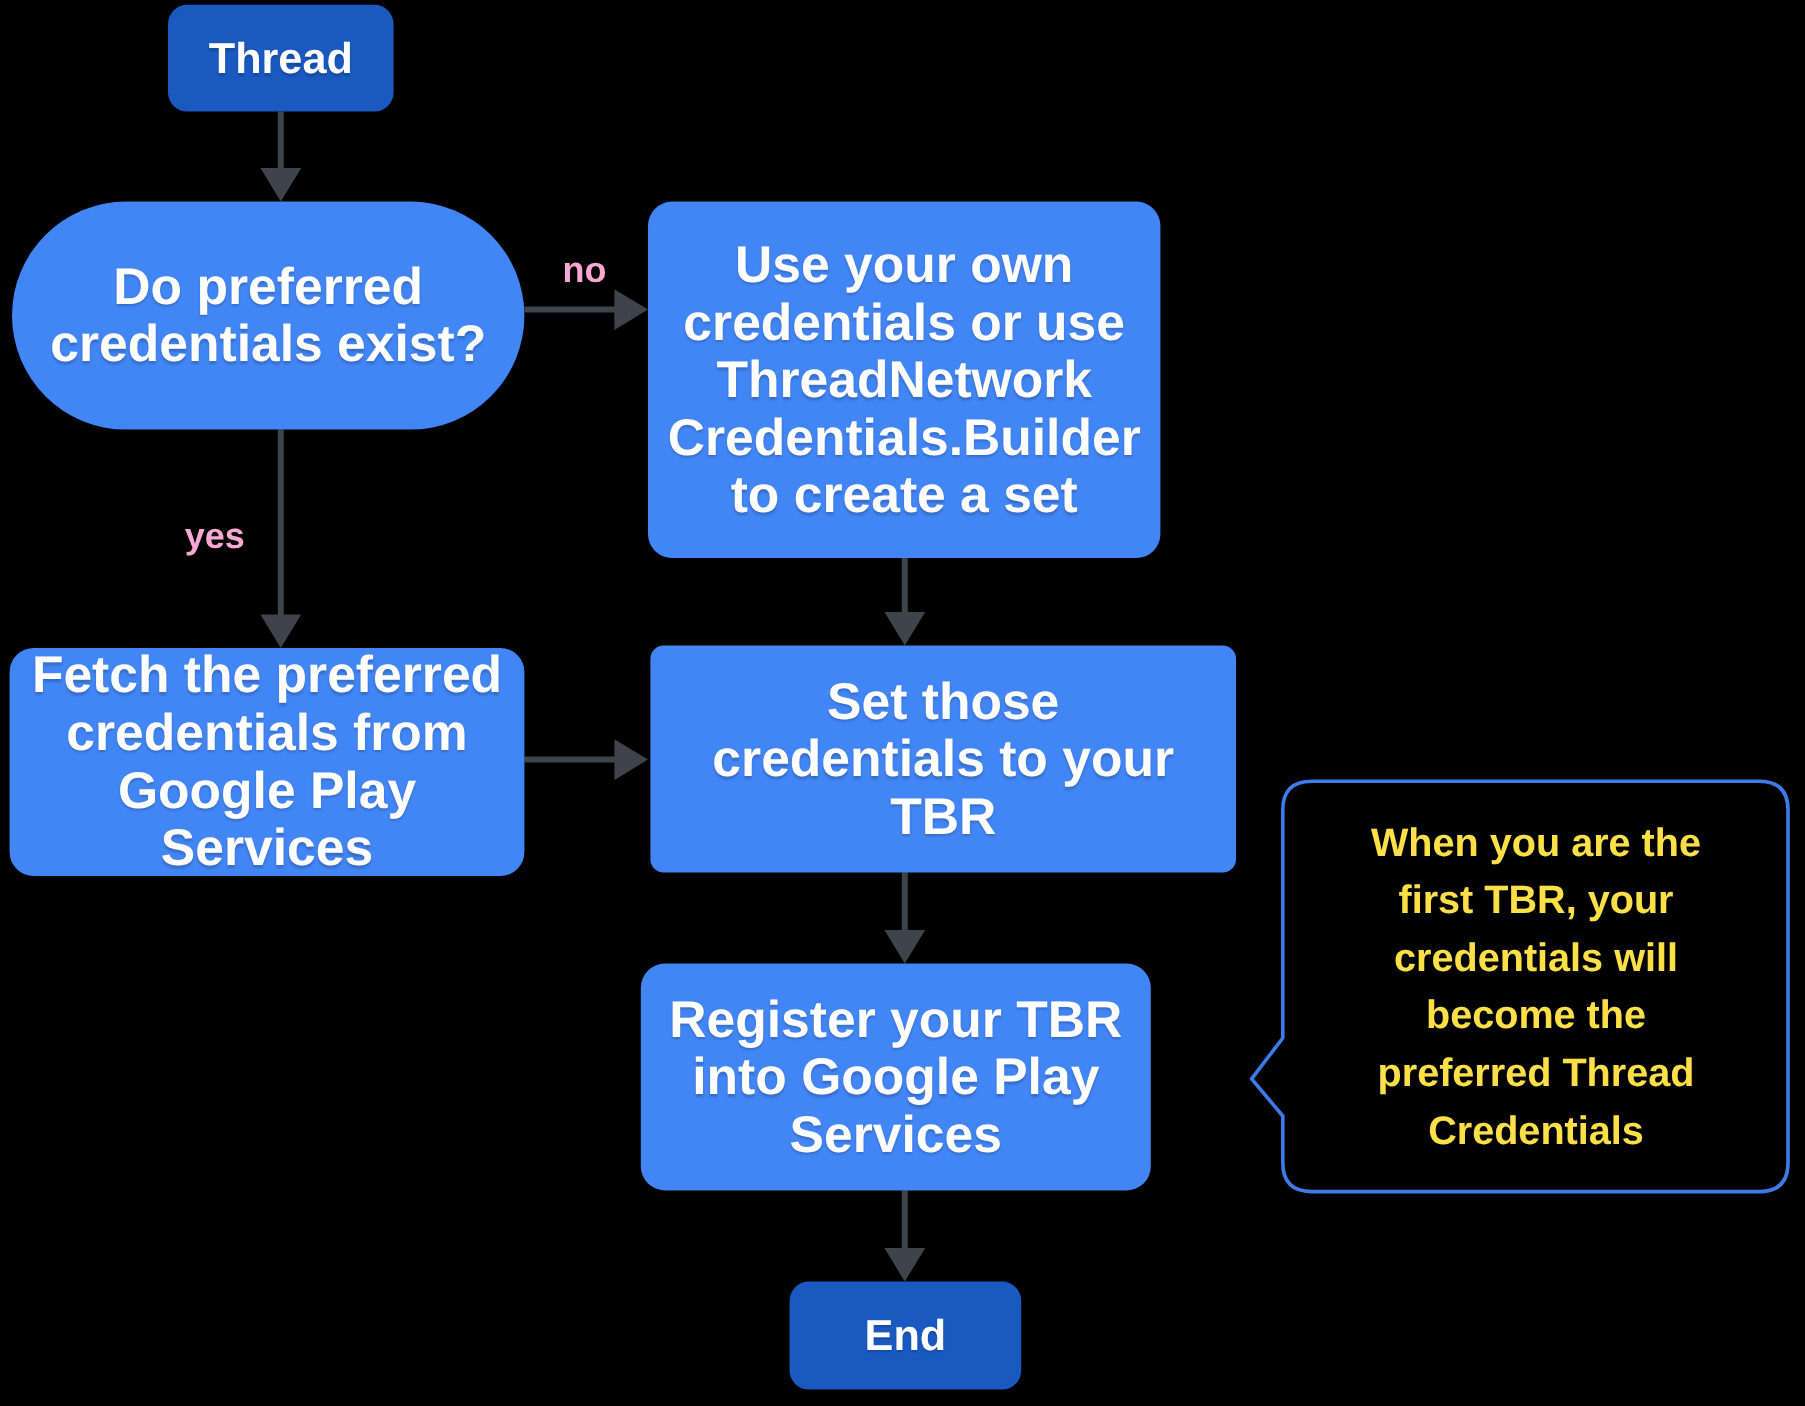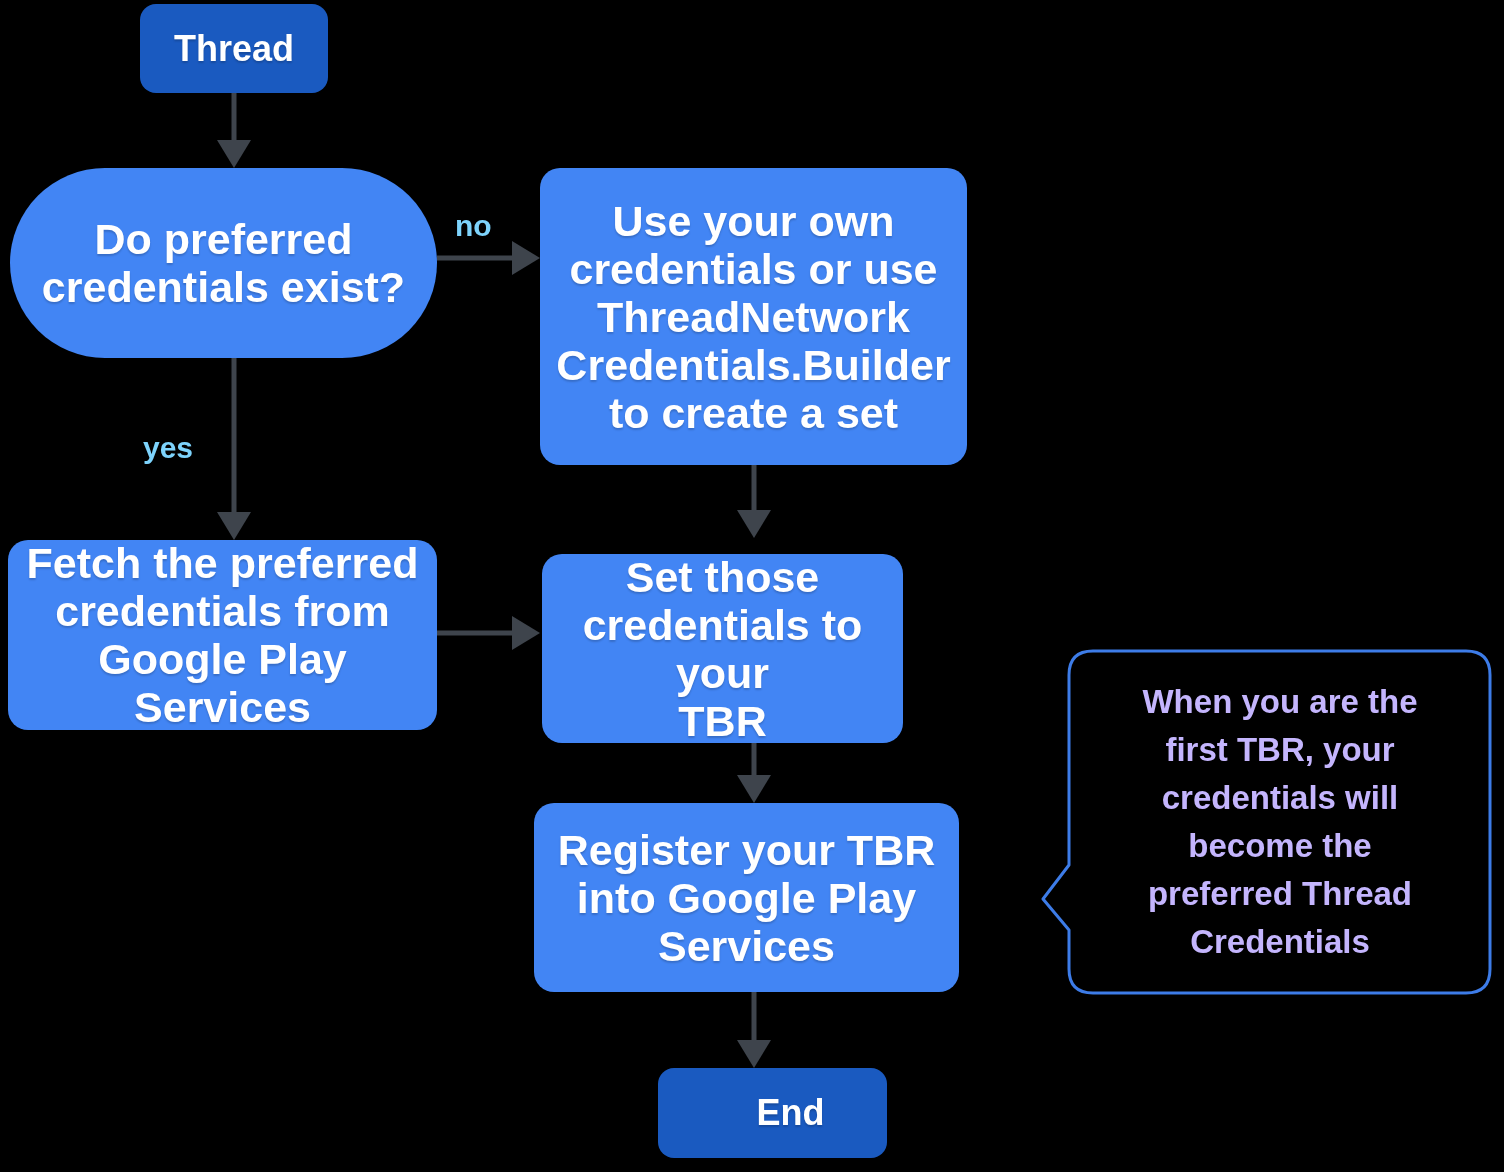--- a/index.html
+++ b/index.html
@@ -24,37 +24,37 @@
   }
   .node.terminal{
     background:#1a5ac0;
     border-radius:16px;
     font-size:36px;
   }
   #node-start{left:140px;top:4px;width:188px;height:89px;}
   #node-decision{left:10px;top:168px;width:427px;height:190px;border-radius:95px;}
   #node-use-own{left:540px;top:168px;width:427px;height:297px;}
   #node-fetch{left:8px;top:540px;width:429px;height:190px;}
-  #node-set{left:542px;top:554px;width:361px;height:189px;}
+  #node-set{left:542px;top:538px;width:488px;height:189px;border-radius:11px;}
   #node-register{left:534px;top:803px;width:425px;height:189px;}
-  #node-end{left:658px;top:1068px;width:193px;height:90px;padding-left:36px;}
+  #node-end{left:658px;top:1068px;width:193px;height:90px;}
   .edge-label{
     position:absolute;
-    color:#7dd3fc;
+    color:#f9a8d4;
     font-size:30px;font-weight:600;line-height:36px;
-    text-align:left;
+    text-align:center;
   }
   #label-no{left:455px;top:208px;width:64px;}
   #label-yes{left:143px;top:430px;width:72px;}
   #callout-text{
     position:absolute;
     left:1092px;top:666px;width:376px;height:312px;
     display:flex;align-items:center;justify-content:center;
     text-align:center;
-    color:#c4b5fd;
+    color:#fde047;
     font-size:33px;font-weight:700;line-height:48px;
     white-space:pre-line;
   }
 </style>
 </head>
 <body>
 
 <div id="canvas">
 
   <svg id="edges" width="1504" height="1172" viewBox="0 0 1504 1172">

